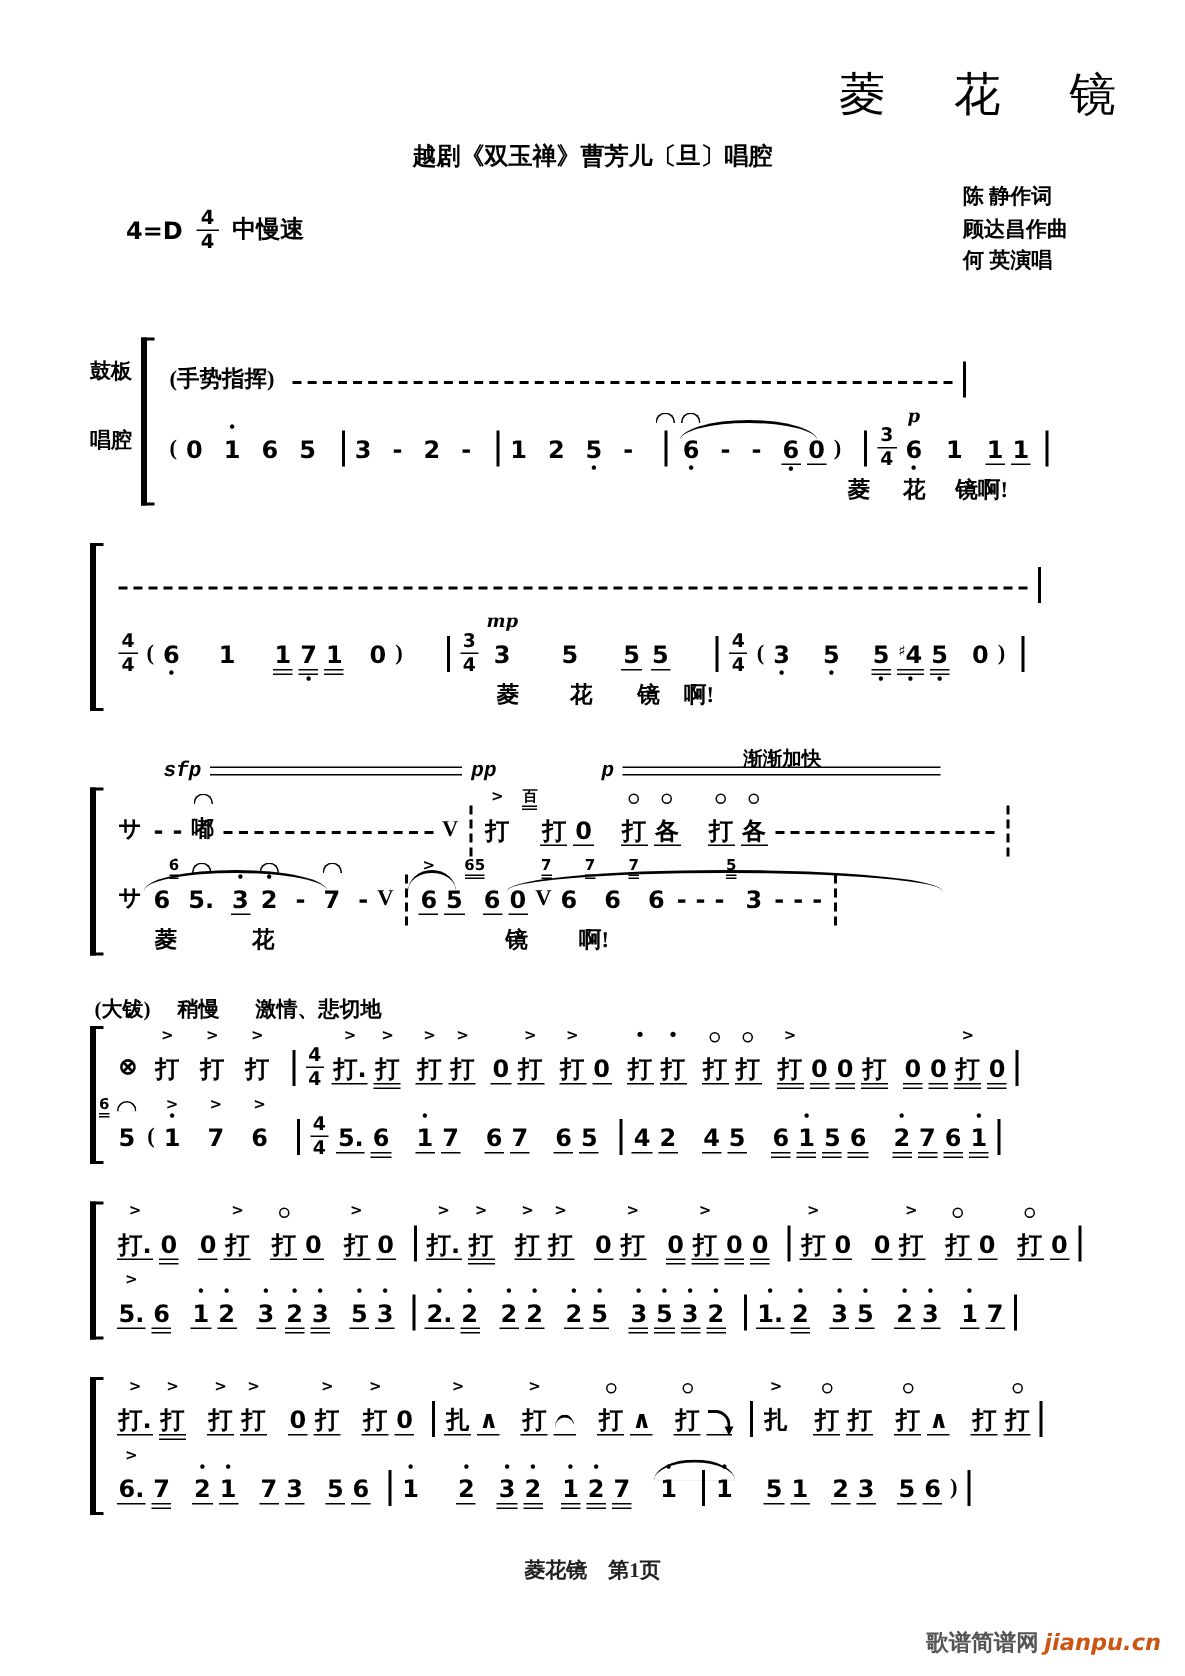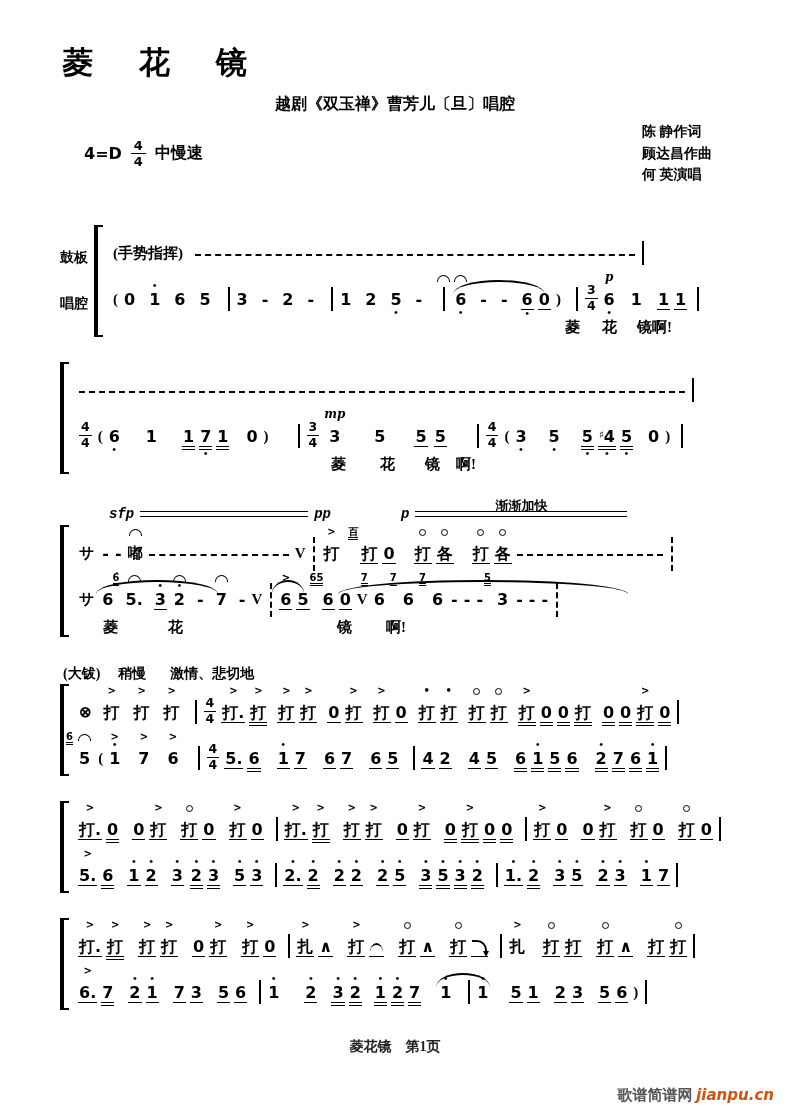--- a/index.html
+++ b/index.html
@@ -1,39 +1,39 @@
 <!DOCTYPE html>
 <html><head>
 <meta charset="utf-8">
 <style>
   html,body{margin:0;padding:0;background:#fff;}
   .page{width:790px;height:1117px;background:#fff;position:relative;overflow:hidden;
         font-family:"Liberation Serif","DejaVu Serif",serif;color:#000;}
   
-  .title{margin-top:46px;text-align:left;font-size:31px;font-weight:bold;
+  .title{margin-top:46px;text-align:right;font-size:31px;font-weight:normal;
          letter-spacing:46px;padding-left:62px;line-height:1.1;}
   .subtitle{margin-top:14px;text-align:center;font-size:16px;font-weight:bold;}
   .metarow{display:flex;justify-content:space-between;align-items:flex-start;
            padding:6px 78px 0 84px;}
   .keysig{display:flex;align-items:center;gap:9px;font-weight:bold;font-size:16px;
           font-family:"DejaVu Sans","Liberation Sans",sans-serif;margin-top:18px;}
   .keysig .cjk{font-family:"Liberation Serif",serif;font-size:16px;}
   .meterfrac{display:inline-flex;flex-direction:column;align-items:center;
              font-size:13px;line-height:1;font-weight:bold;}
   .meterfrac .mn{border-bottom:1.5px solid #000;padding:0 3px 1px;}
   .meterfrac .md{padding-top:1px;}
   .credits{font-size:14px;font-weight:bold;line-height:1.55;}
   
   .score{padding:14px 66px 0 60px;}
   .system{margin-top:25px;position:relative;}
   .grp{display:flex;align-items:stretch;}
   .sbrk{width:5px;border-left:4px solid #000;border-top:2.5px solid #000;
         border-bottom:2.5px solid #000;margin-right:7px;flex:none;}
   .rowcol{flex:1;min-width:0;}
-  .labelcol{display:flex;flex-direction:column;justify-content:center;
+  .labelcol{display:flex;flex-direction:column;justify-content:flex-start;
             padding-right:6px;font-size:14px;font-weight:bold;flex:none;}
   .syslabel{height:46px;display:flex;align-items:center;white-space:nowrap;}
   .mrow{display:flex;align-items:flex-start;height:46px;white-space:nowrap;
         overflow:visible;position:relative;}
   
   .sp{display:inline-block;height:1px;flex:none;}
   .tok{display:inline-flex;flex-direction:column;align-items:center;margin:0 2px;
        position:relative;flex:none;}
   .mark{height:12px;display:flex;align-items:flex-end;justify-content:center;gap:2px;
         font-family:"DejaVu Sans",sans-serif;}

